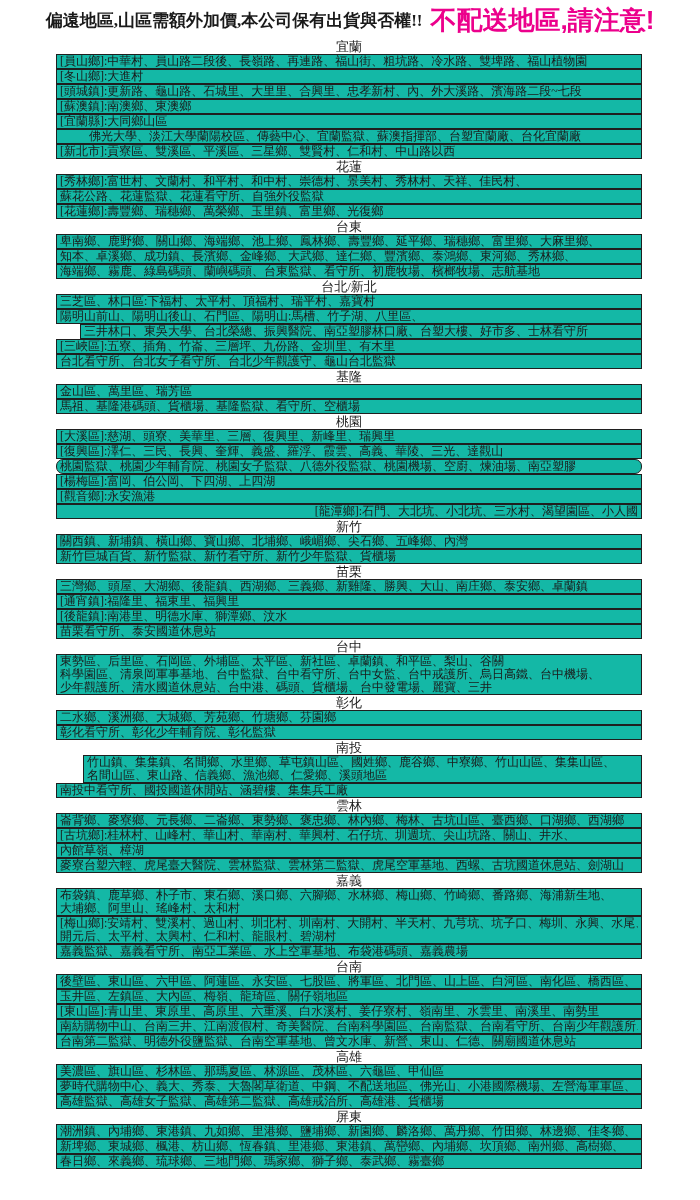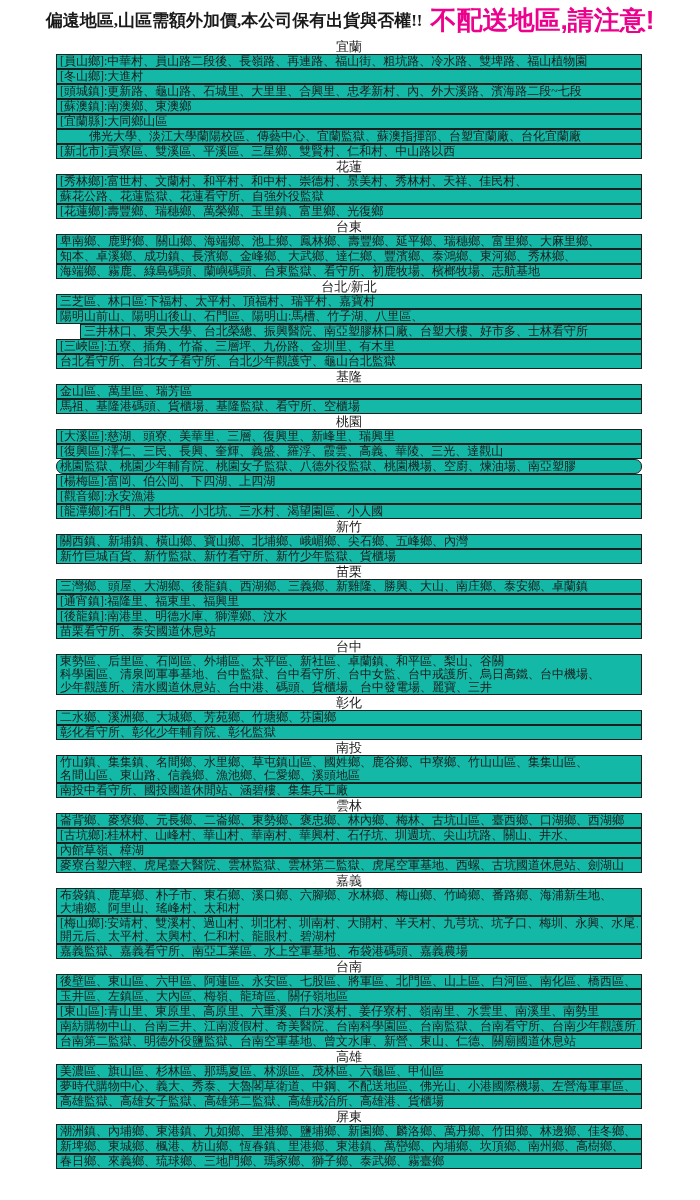--- a/index.html
+++ b/index.html
@@ -135,21 +135,21 @@
           </div>
           <div class="row" style="border-color: rgb(31, 31, 31); border-radius: 7px;">
             <div class="line">桃園監獄、桃園少年輔育院、桃園女子監獄、八德外役監獄、桃園機場、空廚、煉油場、南亞塑膠</div>
           </div>
           <div class="row" style="border-color: rgb(31, 31, 31);">
             <div class="line">[楊梅區]:富岡、伯公岡、下四湖、上四湖</div>
           </div>
           <div class="row" style="border-color: rgb(31, 31, 31);">
             <div class="line">[觀音鄉]:永安漁港</div>
           </div>
-          <div class="row" style="border-color: rgb(31, 31, 31);">
+          <div class="row" style="border-color: rgb(31, 31, 31); text-align: right;">
             <div class="line">[龍潭鄉]:石門、大北坑、小北坑、三水村、渴望園區、小人國</div>
           </div>
         </div>
       </div>
       <div class="section">
         <div class="sec-header">新竹</div>
         <div class="sec-table">
           <div class="row" style="border-color: rgb(31, 31, 31);">
             <div class="line">關西鎮、新埔鎮、橫山鄉、寶山鄉、北埔鄉、峨嵋鄉、尖石鄉、五峰鄉、內灣</div>
           </div>
@@ -192,21 +192,21 @@
             <div class="line">二水鄉、溪洲鄉、大城鄉、芳苑鄉、竹塘鄉、芬園鄉</div>
           </div>
           <div class="row" style="border-color: rgb(31, 31, 31);">
             <div class="line">彰化看守所、彰化少年輔育院、彰化監獄</div>
           </div>
         </div>
       </div>
       <div class="section">
         <div class="sec-header">南投</div>
         <div class="sec-table">
-          <div class="row" style="border-color: rgb(31, 31, 31);">
+          <div class="row" style="border-color: rgb(31, 31, 31); margin-left: 27px;">
             <div class="line">竹山鎮、集集鎮、名間鄉、水里鄉、草屯鎮山區、國姓鄉、鹿谷鄉、中寮鄉、竹山山區、集集山區、</div>
             <div class="line">名間山區、東山路、信義鄉、漁池鄉、仁愛鄉、溪頭地區</div>
           </div>
           <div class="row" style="border-color: rgb(31, 31, 31);">
             <div class="line">南投中看守所、國投國道休閒站、涵碧樓、集集兵工廠</div>
           </div>
         </div>
       </div>
       <div class="section">
         <div class="sec-header">雲林</div>

